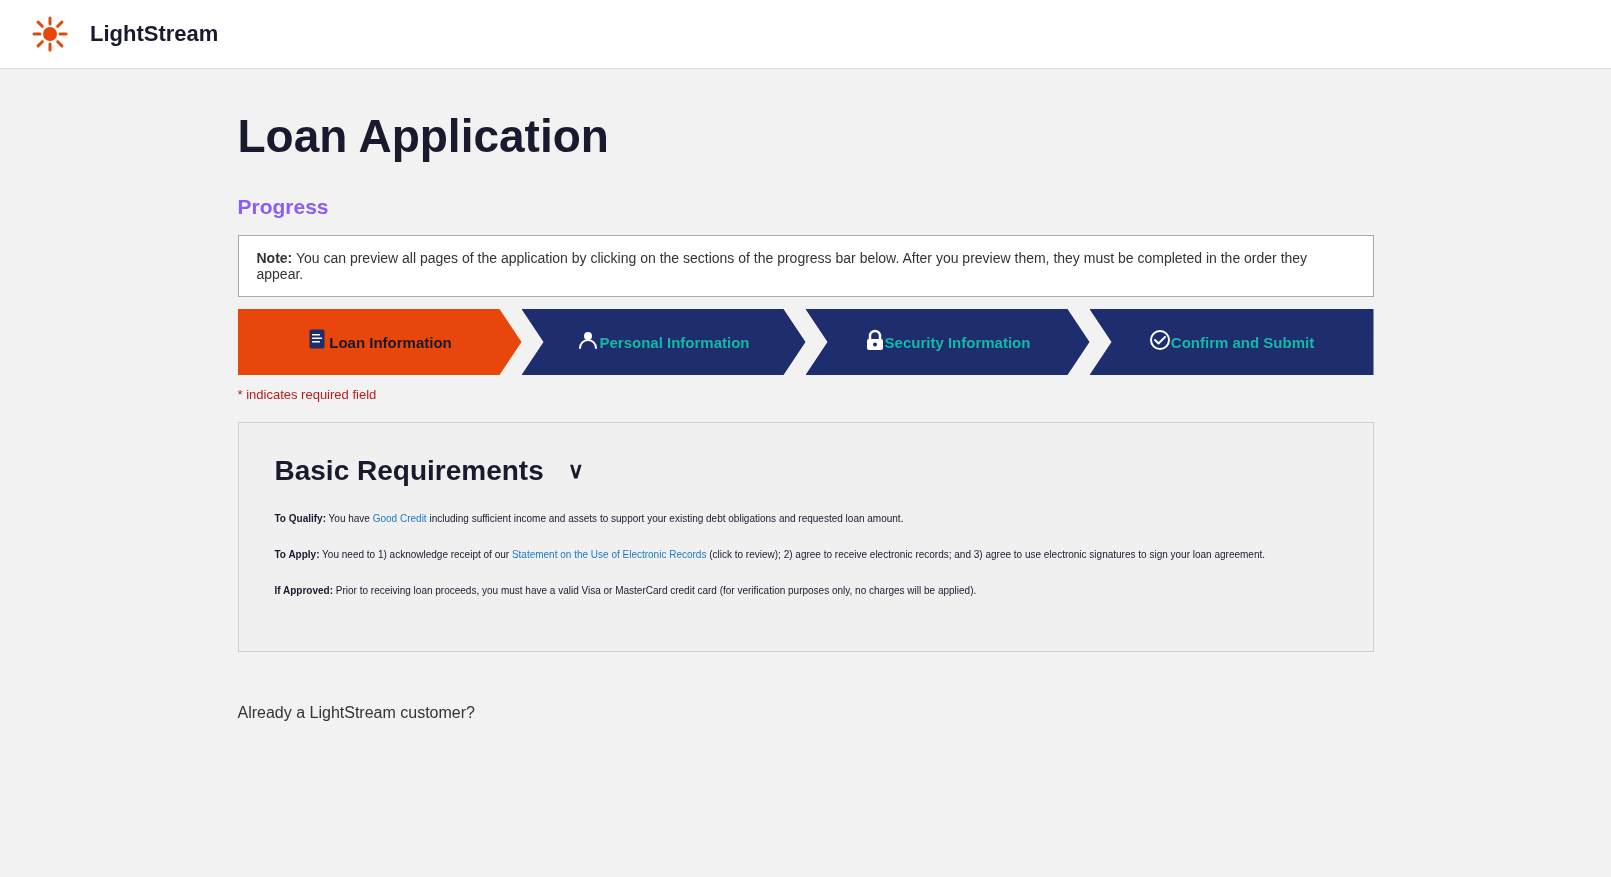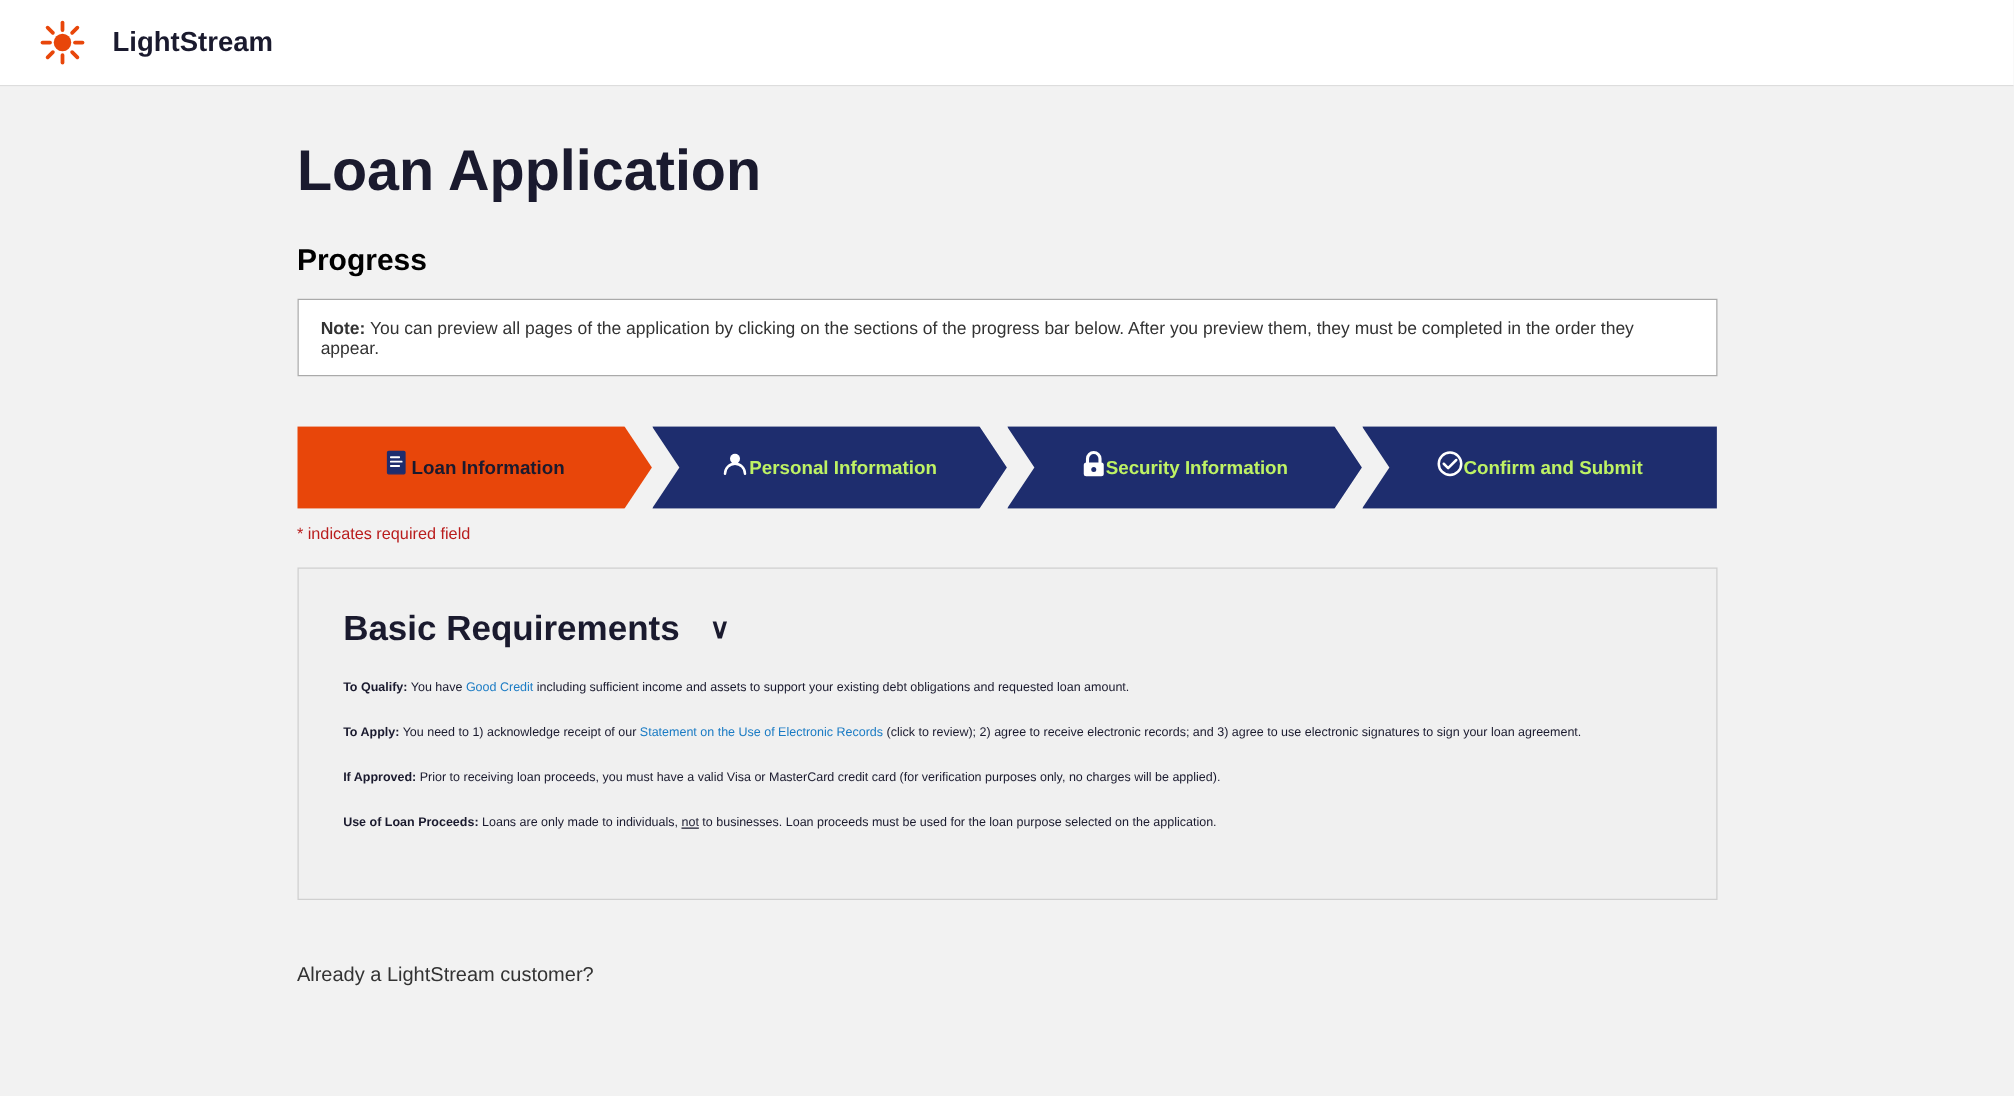--- a/index.html
+++ b/index.html
@@ -37,30 +37,30 @@
       margin: 0 auto;
       padding: 40px 32px;
     }
     .page-title {
       font-size: 46px;
       font-weight: 700;
       color: #1a1a2e;
       margin-bottom: 32px;
     }
     .progress-label {
-      font-size: 24px;
-      font-weight: 700;
-      color: #000000;
+      font-size: 21px;
+      font-weight: 700;
+      color: #8b5cf6;
       margin-bottom: 16px;
     }
     .note-box {
       border: 1px solid #aaa;
       padding: 14px 18px;
       background: #fff;
-      margin-bottom: 40px;
+      margin-bottom: 12px;
       font-size: 14px;
       color: #333;
     }
     .note-box strong { font-weight: 700; }
     
     .progress-bar {
       display: flex;
       height: 66px;
       margin-bottom: 12px;
       position: relative;
@@ -77,21 +77,21 @@
     }
     .progress-step:first-child {
       clip-path: polygon(0 0, calc(100% - 22px) 0, 100% 50%, calc(100% - 22px) 100%, 0 100%);
     }
     .progress-step.active {
       background: #e8460a;
       color: #1a1a2e;
     }
     .progress-step.inactive {
       background: #1e2d6e;
-      color: #bef264;
+      color: #14b8a6;
     }
     .step-icon {
       font-size: 20px;
     }
     .step-label {
       font-size: 15px;
       font-weight: 600;
     }
     .required-note {
       font-size: 13px;
@@ -247,25 +247,19 @@
       <span> You need to 1) acknowledge receipt of our </span>
       <a href="#">Statement on the Use of Electronic Records</a>
       <span> (click to review); 2) agree to receive electronic records; and 3) agree to use electronic signatures to sign your loan agreement.</span>
     </p>
 
     <p class="req-row">
       <strong>If Approved:</strong>
       <span> Prior to receiving loan proceeds, you must have a valid Visa or MasterCard credit card (for verification purposes only, no charges will be applied).</span>
     </p>
 
-    <p class="req-row">
-      <strong>Use of Loan Proceeds:</strong>
-      <span> Loans are only made to individuals, </span>
-      <span class="underline-text">not</span>
-      <span> to businesses. Loan proceeds must be used for the loan purpose selected on the application.</span>
-    </p>
   </div>
 
   <div class="signin-section">
     <span class="signin-label">Already a LightStream customer?</span>
   </div>
 
 </main>
 
 </body></html>

